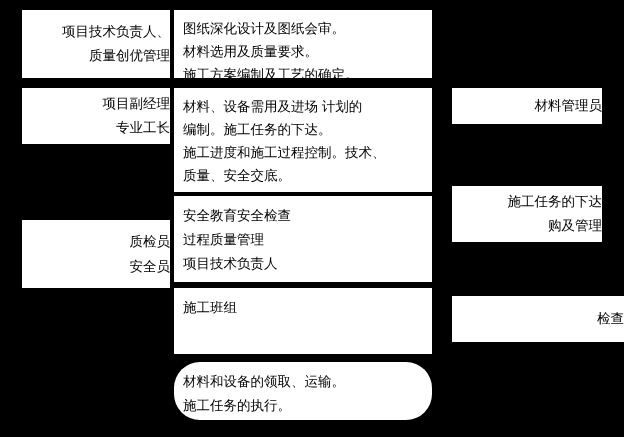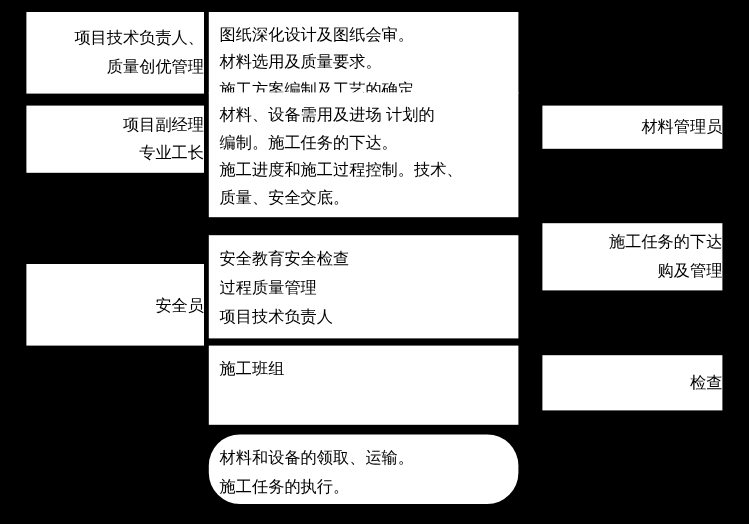--- a/index.html
+++ b/index.html
@@ -72,57 +72,58 @@
         <span class="line">材料选用及质量要求。</span>
         <span class="line">施工方案编制及工艺的确定。</span>
       </div>
     </div>
     <div class="box center" style="left: 22px; top: 88px; width: 148px; height: 56px; background: rgb(255, 255, 255); color: rgb(0, 0, 0); font-size: 13.5px; line-height: 24px;">
       <div class="lines" style="width: 100%;">
         <span class="line">项目副经理</span>
         <span class="line">专业工长</span>
       </div>
     </div>
-    <div class="box left" style="left: 174px; top: 77px; width: 258px; height: 104px; background: rgb(255, 255, 255); color: rgb(0, 0, 0); font-size: 13.5px; line-height: 23px; padding-left: 9px; padding-top: 7px;">
+    <div class="box left" style="left: 174px; top: 88px; width: 258px; height: 104px; background: rgb(255, 255, 255); color: rgb(0, 0, 0); font-size: 13.5px; line-height: 23px; padding-left: 9px; padding-top: 7px;">
       <div class="lines">
         <span class="line">材料、设备需用及进场 计划的</span>
         <span class="line">编制。施工任务的下达。</span>
         <span class="line">施工进度和施工过程控制。技术、</span>
         <span class="line">质量、安全交底。</span>
       </div>
     </div>
     <div class="box center" style="left: 452px; top: 88px; width: 150px; height: 36px; background: rgb(255, 255, 255); color: rgb(0, 0, 0); font-size: 13.5px; line-height: 22px;">
       <div class="lines" style="width: 100%;">
         <span class="line">材料管理员</span>
       </div>
     </div>
     <div class="box center" style="left: 452px; top: 186px; width: 150px; height: 56px; background: rgb(255, 255, 255); color: rgb(0, 0, 0); font-size: 13.5px; line-height: 24px;">
       <div class="lines" style="width: 100%;">
         <span class="line">施工任务的下达</span>
         <span class="line">购及管理</span>
       </div>
     </div>
     <div class="box center" style="left: 22px; top: 220px; width: 148px; height: 68px; background: rgb(255, 255, 255); color: rgb(0, 0, 0); font-size: 13.5px; line-height: 25px;">
       <div class="lines" style="width: 100%;">
+        <span class="line">质检员</span>
         <span class="line">安全员</span>
       </div>
     </div>
     <div class="box left" style="left: 174px; top: 196px; width: 258px; height: 86px; background: rgb(255, 255, 255); color: rgb(0, 0, 0); font-size: 13.5px; line-height: 24px; padding-left: 9px; padding-top: 8px;">
       <div class="lines">
         <span class="line">安全教育安全检查</span>
         <span class="line">过程质量管理</span>
         <span class="line">项目技术负责人</span>
       </div>
     </div>
     <div class="box left" style="left: 174px; top: 288px; width: 258px; height: 66px; background: rgb(255, 255, 255); color: rgb(0, 0, 0); font-size: 13.5px; line-height: 22px; padding-left: 9px; padding-top: 9px;">
       <div class="lines">
         <span class="line">施工班组</span>
       </div>
     </div>
-    <div class="box center" style="left: 452px; top: 296px; width: 150px; height: 46px; background: rgb(255, 255, 255); color: rgb(0, 0, 0); font-size: 13.5px; line-height: 22px;">
+    <div class="box center" style="left: 452px; top: 296px; width: 172px; height: 46px; background: rgb(255, 255, 255); color: rgb(0, 0, 0); font-size: 13.5px; line-height: 22px;">
       <div class="lines" style="width: 100%;">
         <span class="line">检查</span>
       </div>
     </div>
     <div class="box left" style="left: 174px; top: 362px; width: 258px; height: 58px; background: rgb(255, 255, 255); color: rgb(0, 0, 0); font-size: 13.5px; line-height: 24px; padding-left: 9px; padding-top: 8px; border-radius: 26px;">
       <div class="lines">
         <span class="line">材料和设备的领取、运输。</span>
         <span class="line">施工任务的执行。</span>
       </div>
     </div>

